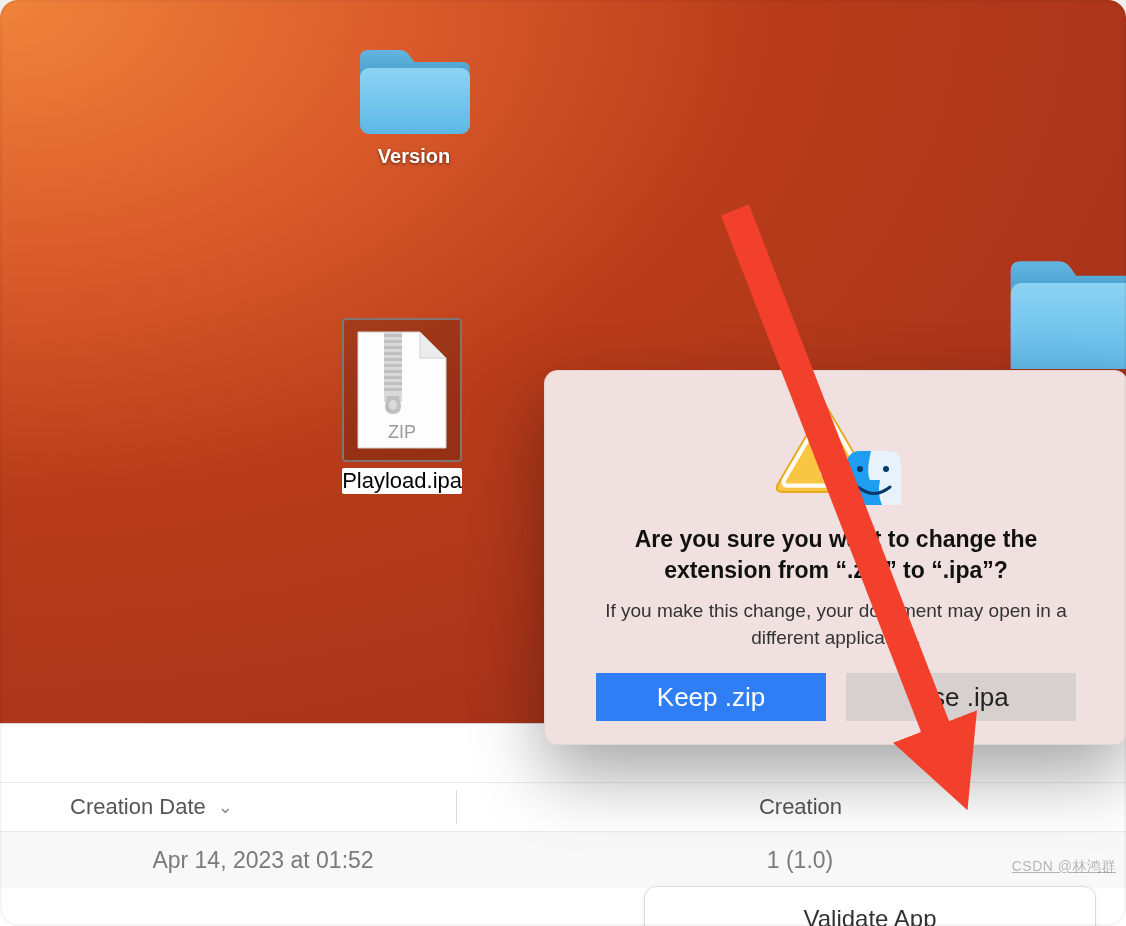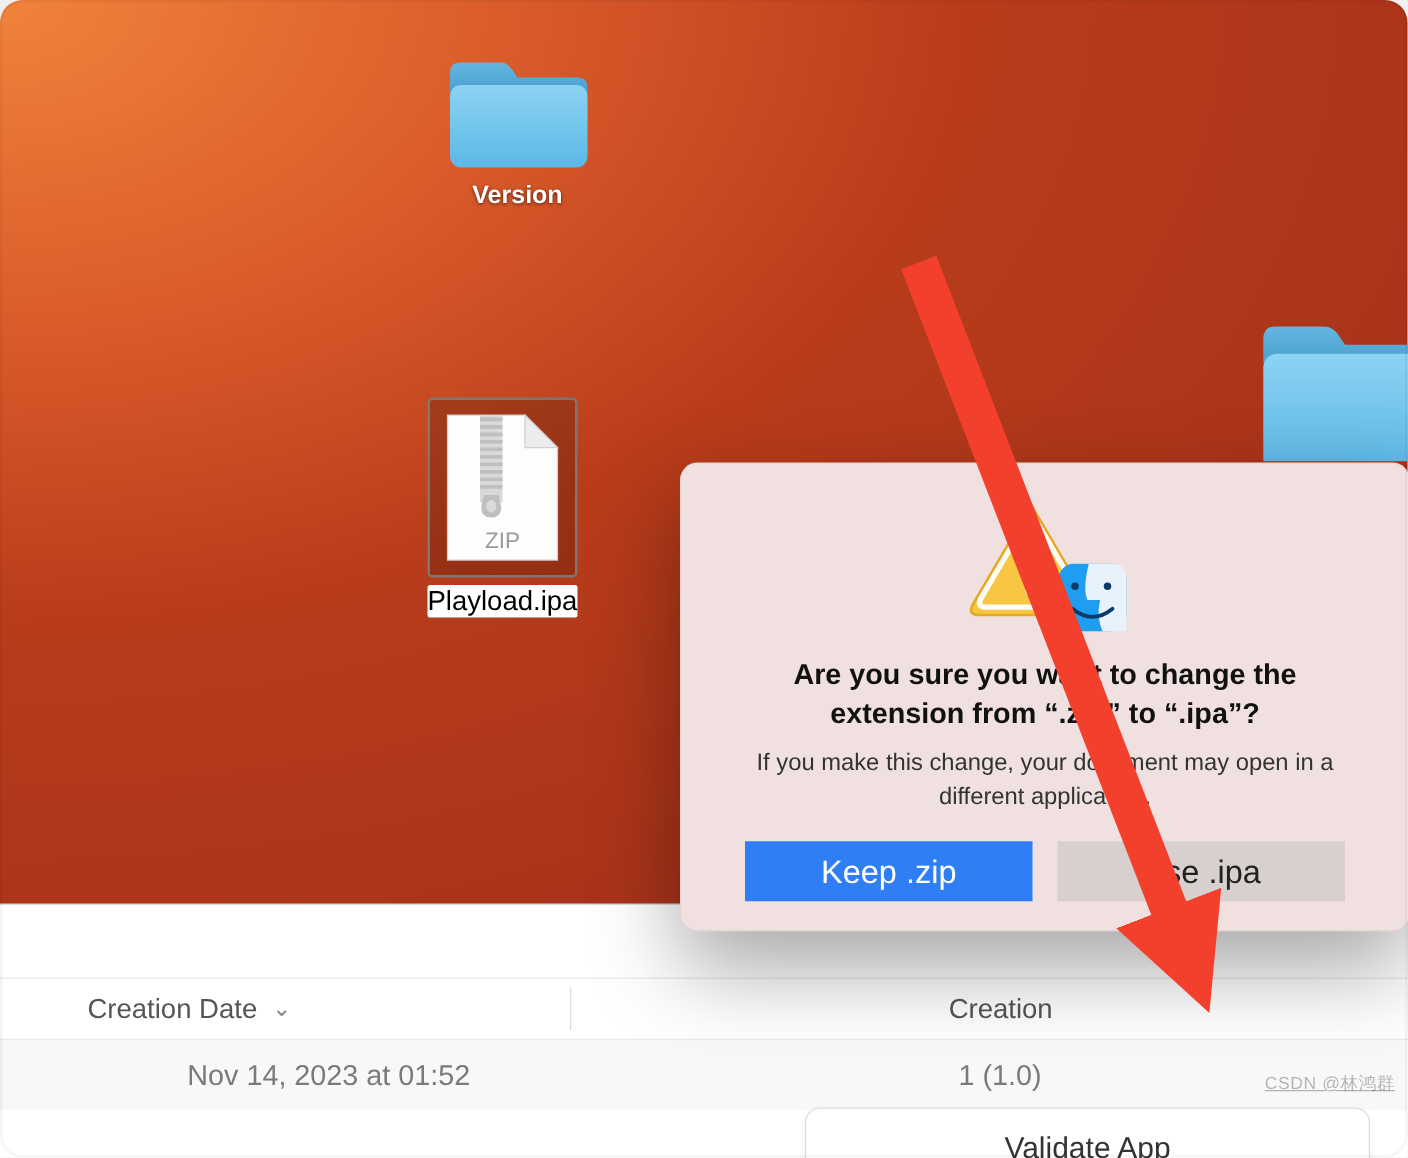--- a/index.html
+++ b/index.html
@@ -17,21 +17,21 @@
   
   .desktop-item { position: absolute; display: flex; flex-direction: column; align-items: center; width: 160px; }
   .folder-svg { width: 120px; height: 95px; }
   .item-label {
     margin-top: 6px; font-size: 20px; color: #fff; text-align: center;
     text-shadow: 0 1px 3px rgba(0,0,0,.6); font-weight: 600;
   }
 
   
   .zip-item {
-    position: absolute; display:flex; flex-direction:column; align-items:flex-start;
+    position: absolute; display:flex; flex-direction:column; align-items:flex-end;
   }
   .zip-selection {
     padding: 10px; border: 2px solid rgba(124,124,124,.9);
     background: rgba(0,0,0,.18); border-radius: 4px;
     display:flex; justify-content:center; align-items:center;
   }
   .zip-svg { width: 96px; height: 120px; display:block; }
   .zip-label {
     margin-top: 6px; background: #fff; color:#000; font-size: 22px; padding: 0 0;
     border-radius: 2px; font-weight: 500;
@@ -177,21 +177,21 @@
     <div class="col1">
       <span>Creation Date</span>
       <span class="chev">⌄</span>
     </div>
     <div class="sep"></div>
     <div class="col2">
       <span>Creation</span>
     </div>
   </div>
   <div class="panel-row">
-    <div class="col1"><span>Nov 14, 2023 at 01:52</span></div>
+    <div class="col1"><span>Apr 14, 2023 at 01:52</span></div>
     <div class="col2"><span>1 (1.0)</span></div>
   </div>
 </div>
 
 <div class="validate-float">
   <span>Validate App</span>
 </div>
 
 <div class="dialog">
   <div class="icon-wrap">

